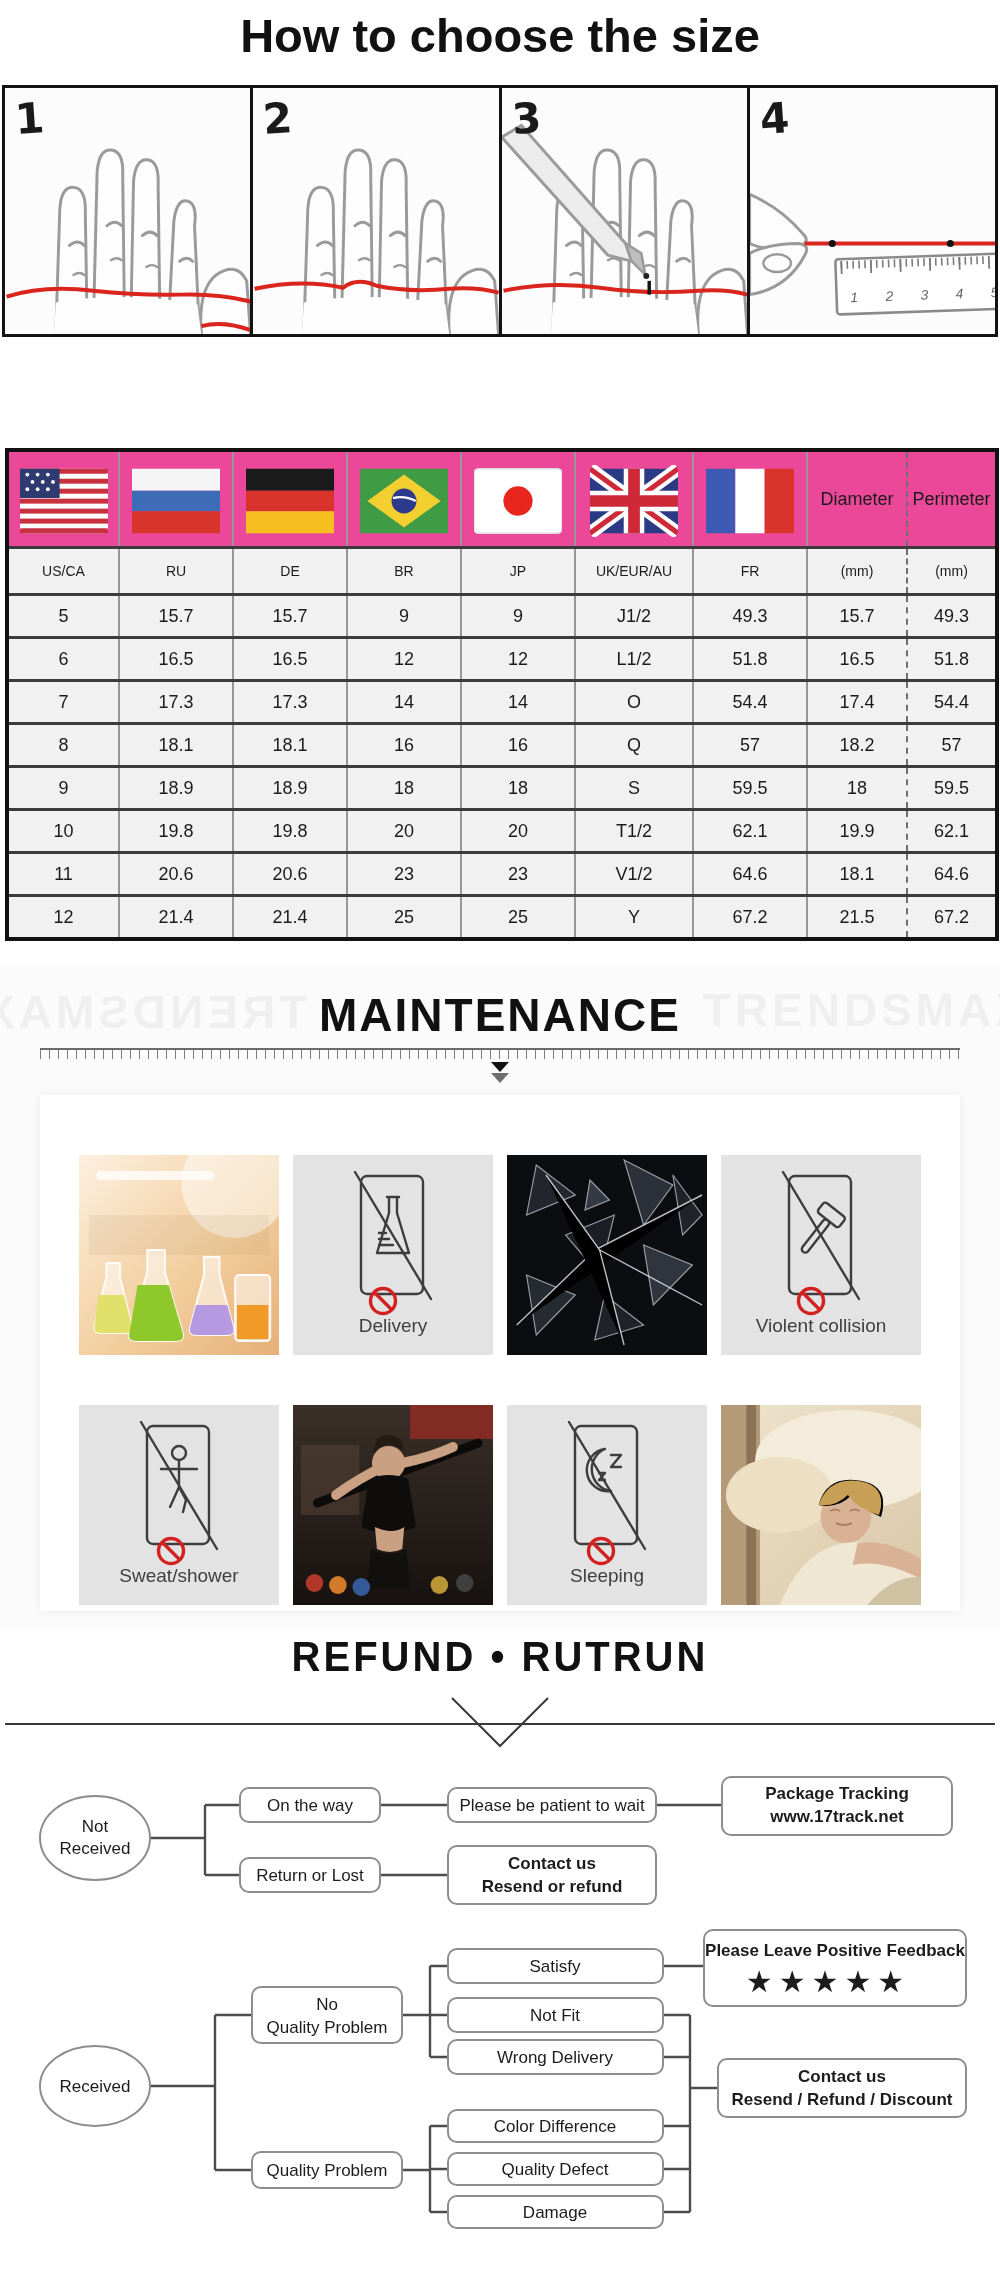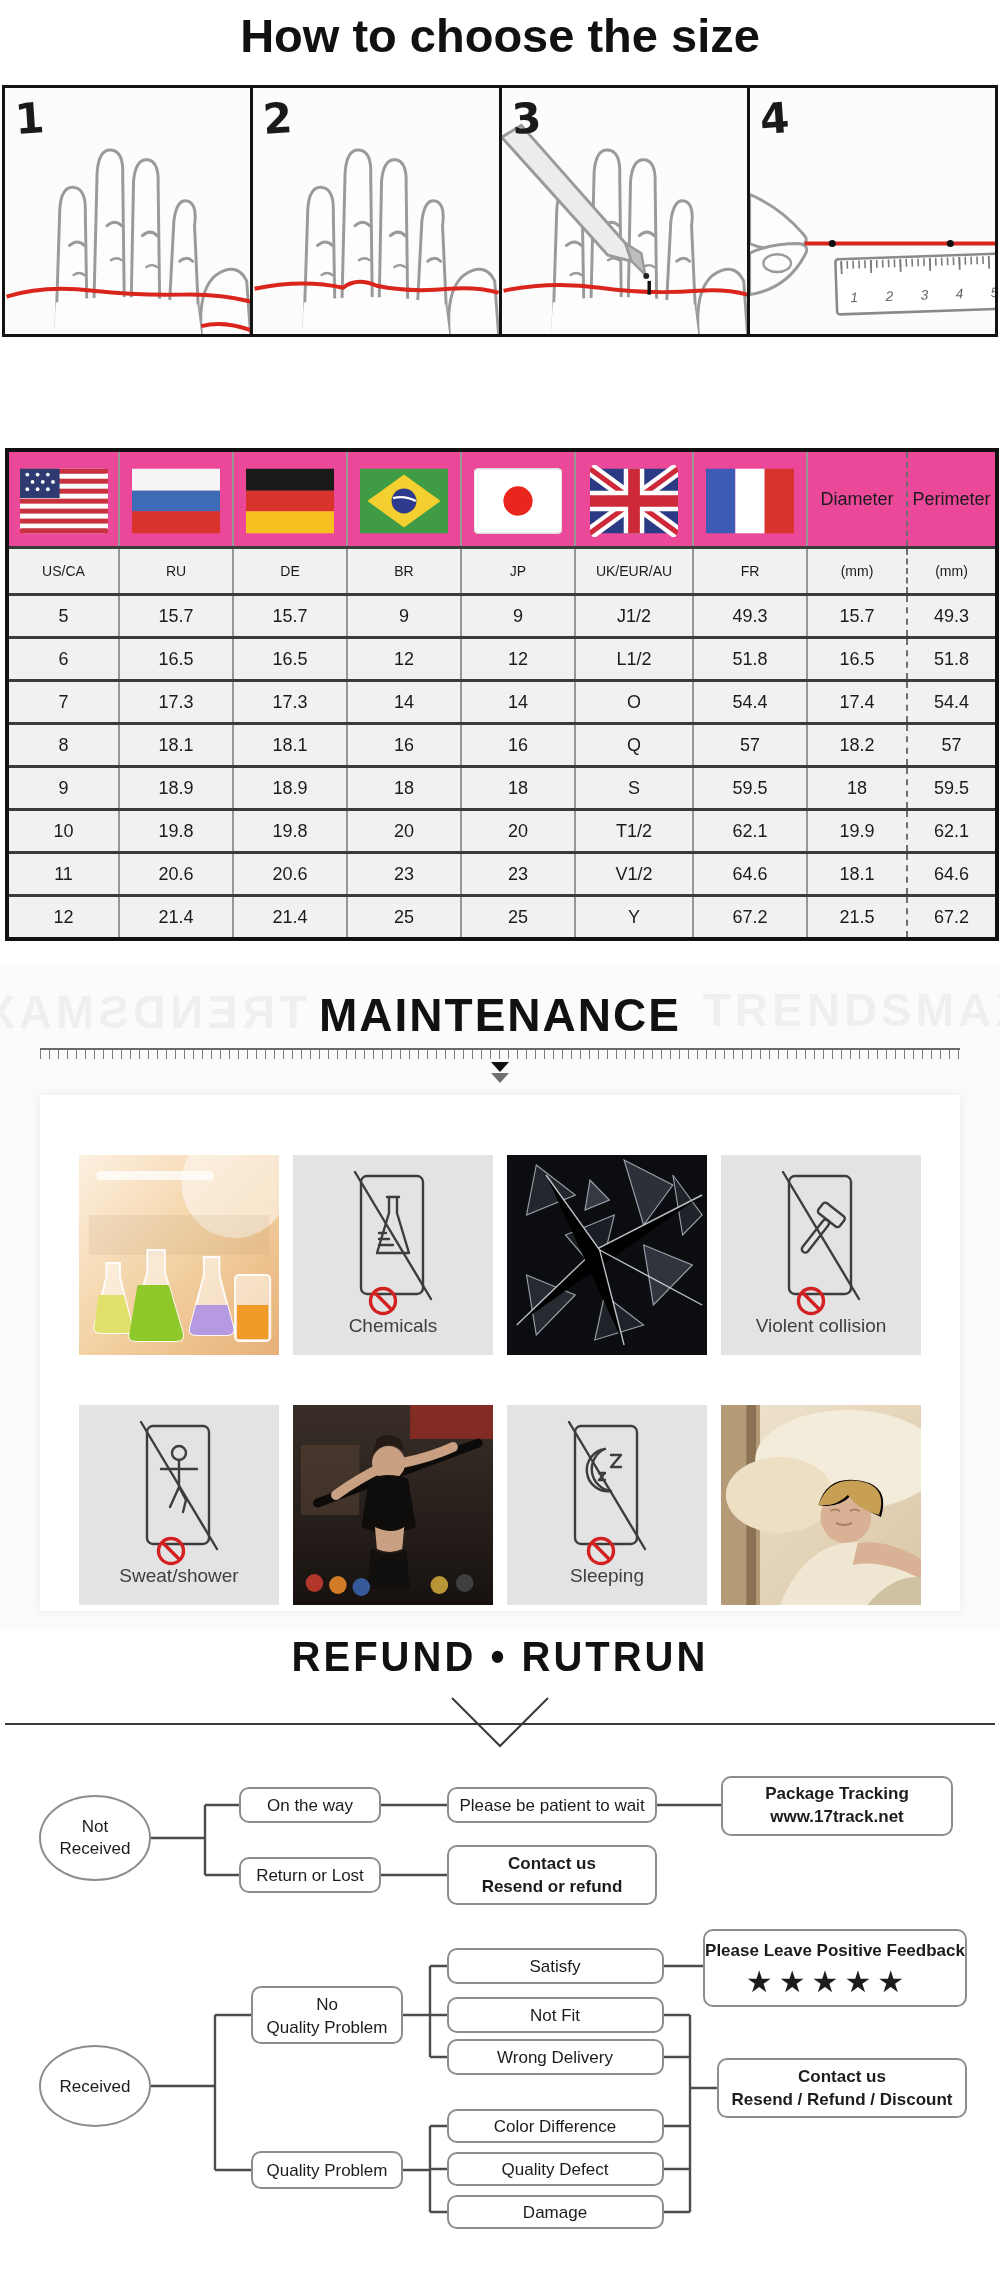--- a/index.html
+++ b/index.html
@@ -381,21 +381,21 @@
         <svg class="t-icon" width="84" height="148" viewBox="0 0 84 148">
           <rect x="10" y="5" width="62" height="118" rx="6" class="icon-card"></rect>
           <line x1="4" y1="1" x2="80" y2="128" class="icon-card"></line>
           <g class="icon-card" stroke-width="2.3">
             <path d="M36,26 h12 M38,26 v16 L26,82 h32 L46,42 v-16"></path>
             <path d="M28,74 h14 M28,68 h10 M28,62 h7"></path>
           </g>
           <circle cx="32" cy="130" r="12.5" class="no-red" fill="#fff"></circle>
           <line x1="23.5" y1="121.5" x2="40.5" y2="138.5" class="no-red"></line>
         </svg>
-        <div class="t-label">Chemicals</div>
+        <div class="t-label">Delivery</div>
       </div>
 
       <div class="tile">
         <svg class="photo" viewBox="0 0 205 200" preserveAspectRatio="none">
           <rect width="205" height="200" fill="#0c0d10"></rect>
           <g stroke="rgba(220,228,238,.65)" stroke-width="1.2">
             <polygon points="30,10 70,40 20,60" fill="#23262c"></polygon>
             <polygon points="120,5 170,30 140,70" fill="#2c3038"></polygon>
             <polygon points="60,80 110,60 95,120" fill="#1b1e24"></polygon>
             <polygon points="140,90 190,110 150,150" fill="#30343d"></polygon>

